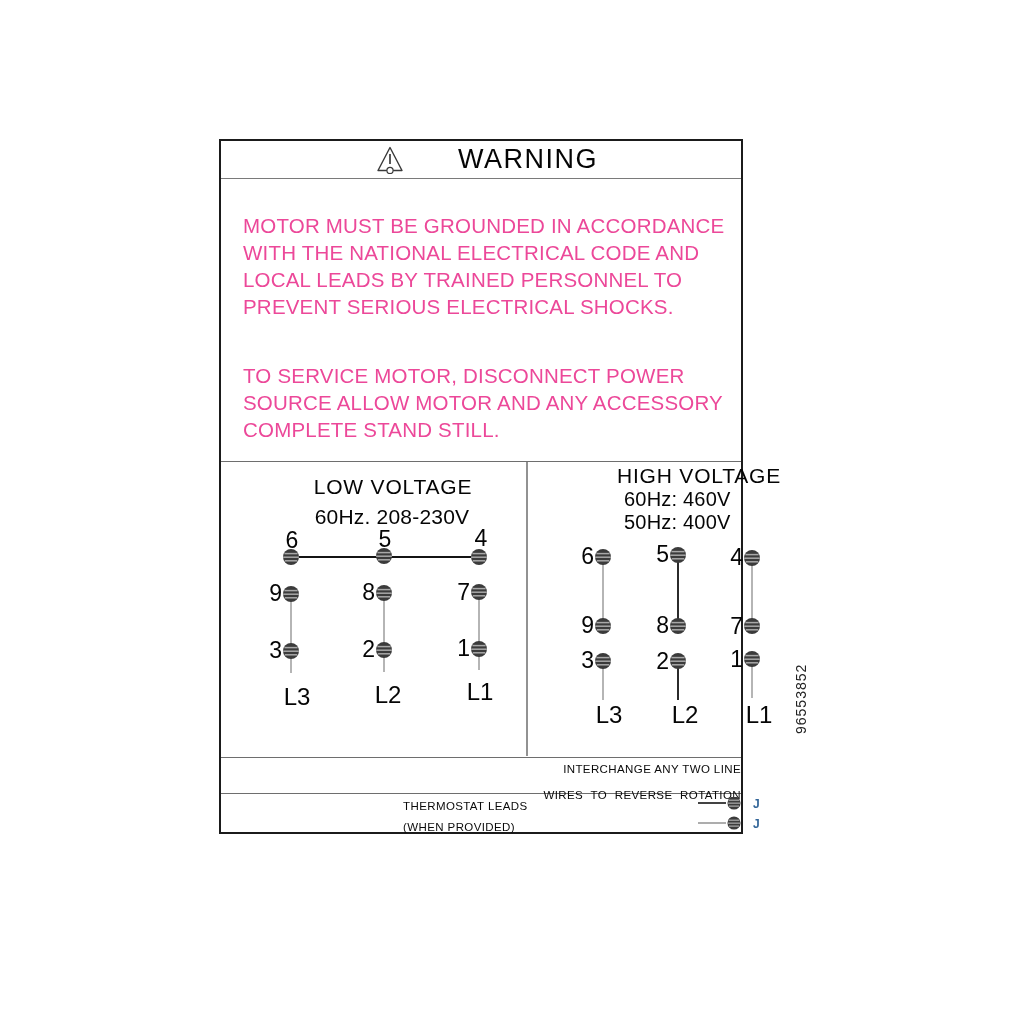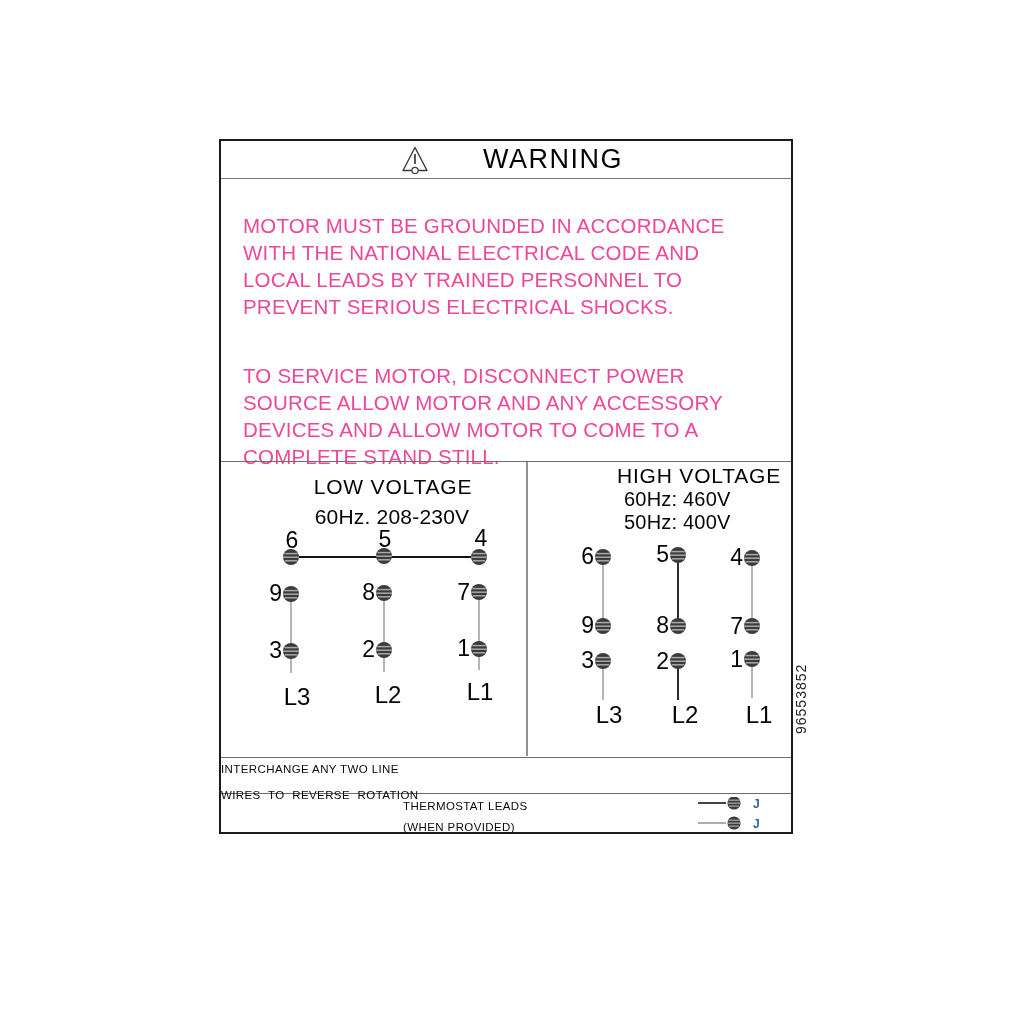--- a/index.html
+++ b/index.html
@@ -2,21 +2,21 @@
 <html><head>
 <meta charset="utf-8">
 <style>
   html,body{margin:0;padding:0;}
   body{
     width:1024px;height:1024px;background:#ffffff;position:relative;
     font-family:"Liberation Sans",sans-serif;color:#000;
     -webkit-font-smoothing:antialiased;
   }
   .label-box{
-    position:absolute;left:219px;top:139px;width:574px;height:695px;
+    position:absolute;left:219px;top:139px;width:524px;height:695px;
     border:2px solid #1b1b1b;box-sizing:border-box;background:#fff;
   }
   
   .hdr{
     position:absolute;left:0;top:0;width:100%;height:38px;box-sizing:border-box;
     border-bottom:1.5px solid #7a7a7a;
     display:flex;align-items:center;justify-content:center;gap:54px;padding-left:12px;
   }
   .hdr-title{font-size:27px;letter-spacing:1.5px;color:#050505;}
   
@@ -32,21 +32,21 @@
   svg text{font-family:"Liberation Sans",sans-serif;fill:#050505;}
   .vtitle{font-size:21px;letter-spacing:0.8px;}
   .vsub{font-size:21px;letter-spacing:0.2px;}
   .vfreq{font-size:20px;letter-spacing:0.2px;}
   .num{font-size:23px;}
   .llab{font-size:24px;}
   .pn{font-size:14px;letter-spacing:1px;fill:#222;}
   
   .rotation{
     position:absolute;left:0;top:617px;width:100%;height:36px;box-sizing:border-box;
-    border-bottom:1.5px solid #6e6e6e;text-align:left;
+    border-bottom:1.5px solid #6e6e6e;text-align:right;padding-left:33px;
   }
   .rotation .fln{font-size:11.5px;letter-spacing:0.4px;line-height:16px;color:#0a0a0a;}
   .rotation .fln1{margin-top:3px;}
   .rotation .fln2{word-spacing:4px;margin-top:10px;}
   .thermo{position:absolute;left:0;top:653px;width:100%;height:38px;box-sizing:border-box;}
   .thermo-text{position:absolute;left:182px;top:2px;}
   .thermo-text .fln{font-size:11.5px;letter-spacing:0.4px;line-height:21px;color:#0a0a0a;white-space:nowrap;}
   .leads-svg{position:absolute;left:460px;top:3px;}
   .jlab{font-size:12px;font-weight:bold;fill:#336699;}
 </style>
@@ -67,21 +67,20 @@
   <div class="warn-text">
     <div class="para1">
       <div class="ln">MOTOR MUST BE GROUNDED IN ACCORDANCE</div>
       <div class="ln">WITH THE NATIONAL ELECTRICAL CODE AND</div>
       <div class="ln">LOCAL LEADS BY TRAINED PERSONNEL TO</div>
       <div class="ln">PREVENT SERIOUS ELECTRICAL SHOCKS.</div>
     </div>
     <div class="para2">
       <div class="ln">TO SERVICE MOTOR, DISCONNECT POWER</div>
       <div class="ln">SOURCE ALLOW MOTOR AND ANY ACCESSORY</div>
-      <div class="ln">DEVICES AND ALLOW MOTOR TO COME TO A</div>
       <div class="ln">COMPLETE STAND STILL.</div>
     </div>
   </div>
 
   <div class="voltage">
     <svg width="557" height="294" viewBox="0 0 557 294">
       <defs>
         <g id="term">
           <circle r="8" fill="#3b3b3b"></circle>
           <line x1="-6.6" x2="6.6" y1="-3.4" y2="-3.4" stroke="#a8a8a8" stroke-width="1.5"></line>

